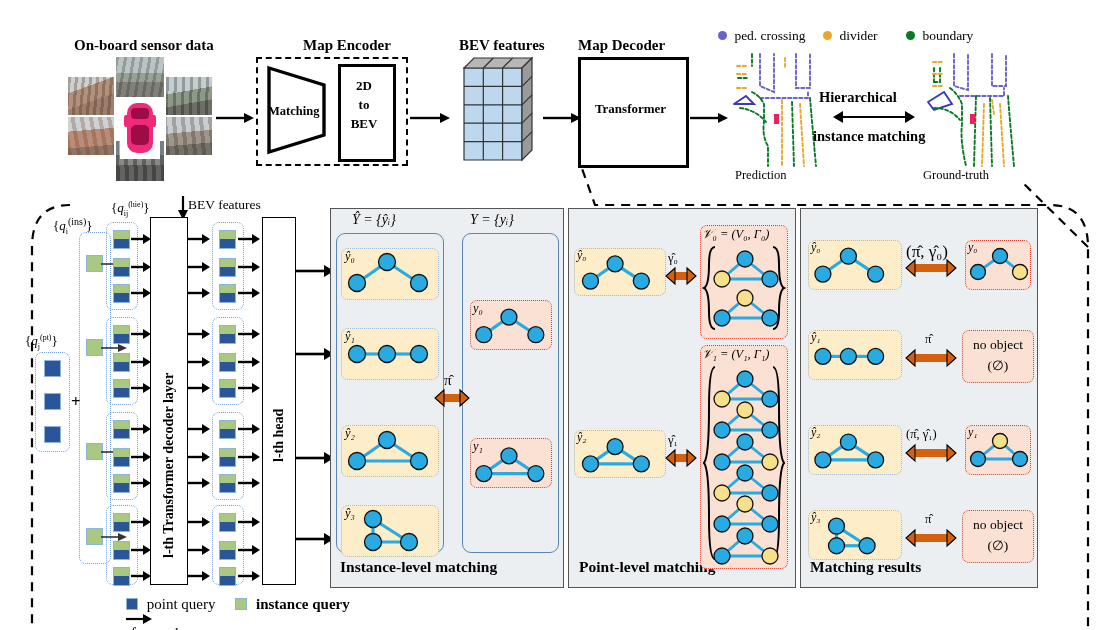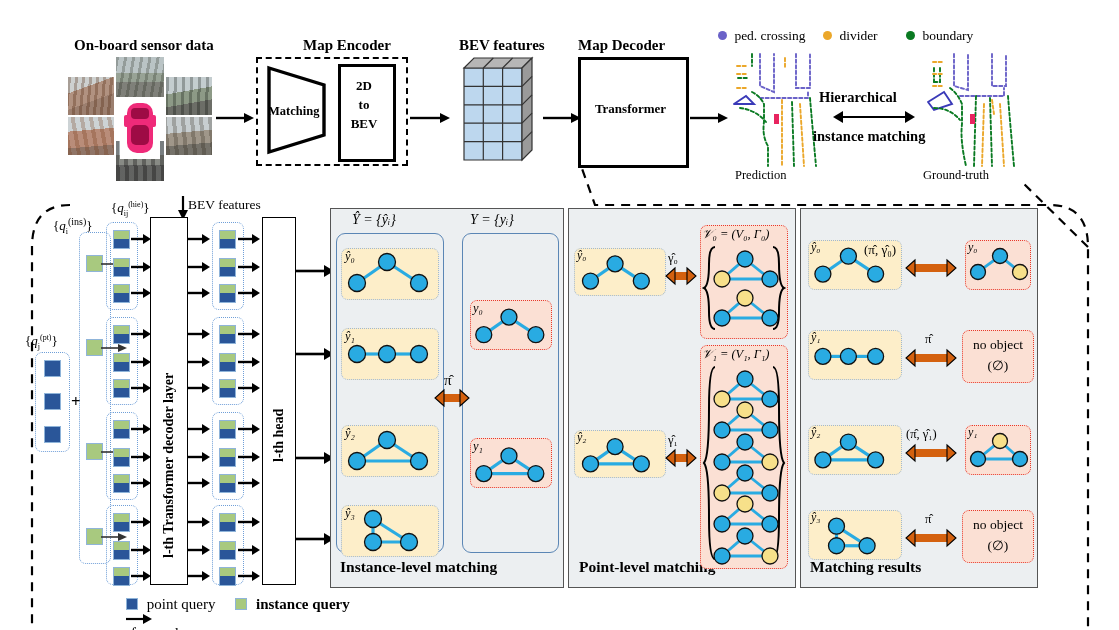--- a/index.html
+++ b/index.html
@@ -658,21 +658,21 @@
 <div id="result-rows">
     <div class="predbox" style="left: 808px; top: 240px; width: 92px; height: 48px;"></div>
     <div class="abs" style="left: 811px; top: 240px; font-size: 12px; white-space: nowrap; font-style: italic;">ŷ₀</div>
     <svg width="92" height="46" style="position: absolute; left: 806px; top: 242px; overflow: visible;">
       <line x1="16.9" y1="32.05" x2="42.4" y2="14.2" stroke="#29abe2" stroke-width="3.2"></line>
       <line x1="42.4" y1="14.2" x2="69.6" y2="32.05" stroke="#29abe2" stroke-width="3.2"></line>
       <circle cx="16.9" cy="32.05" r="8" fill="#29abe2" stroke="#111" stroke-width="1.3"></circle>
       <circle cx="42.4" cy="14.2" r="8" fill="#29abe2" stroke="#111" stroke-width="1.3"></circle>
       <circle cx="69.6" cy="32.05" r="8" fill="#29abe2" stroke="#111" stroke-width="1.3"></circle>
     </svg>
-    <div class="abs" style="left: 864px; top: 242px; font-size: 13px; white-space: nowrap;">(π̂, γ̂₀)</div>
+    <div class="abs" style="left: 906px; top: 242px; font-size: 17px; white-space: nowrap;">(π̂, γ̂₀)</div>
     <svg width="50" height="16" style="position: absolute; left: 906px; top: 260px; overflow: visible;">
       <line x1="8" y1="8" x2="42" y2="8" stroke="#d4610f" stroke-width="8"></line>
       <polygon points="9,0 0,8 9,16" fill="#d4610f" stroke="#000" stroke-width="1.1"></polygon>
       <polygon points="41,0 50,8 41,16" fill="#d4610f" stroke="#000" stroke-width="1.1"></polygon>
     </svg>
     <div class="gtbox" style="left: 965px; top: 240px; width: 64px; height: 48px;"></div>
     <div class="abs" style="left: 968px; top: 240px; font-size: 12px; white-space: nowrap; font-style: italic;">y₀</div>
     <svg width="62" height="42" style="position: absolute; left: 966px; top: 244px; overflow: visible;">
       <line x1="54" y1="28" x2="39.46608166610121" y2="16.37286533288097" stroke="#29abe2" stroke-width="2.8"></line>
       <polygon points="34,12 42.089800865829794,13.093216333220242 36.84236246637263,19.6525143325417" fill="#29abe2"></polygon>

